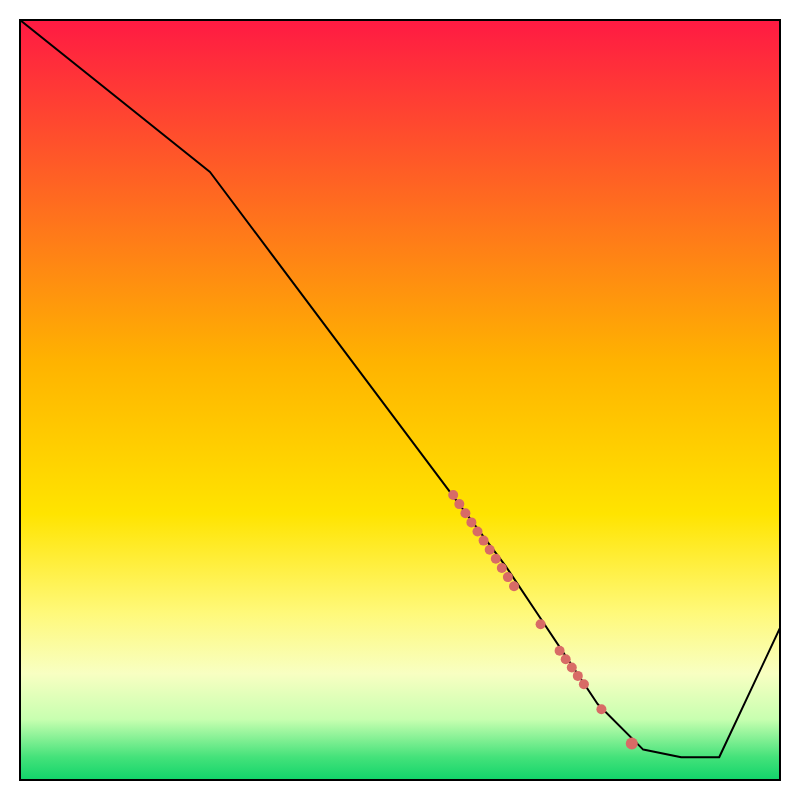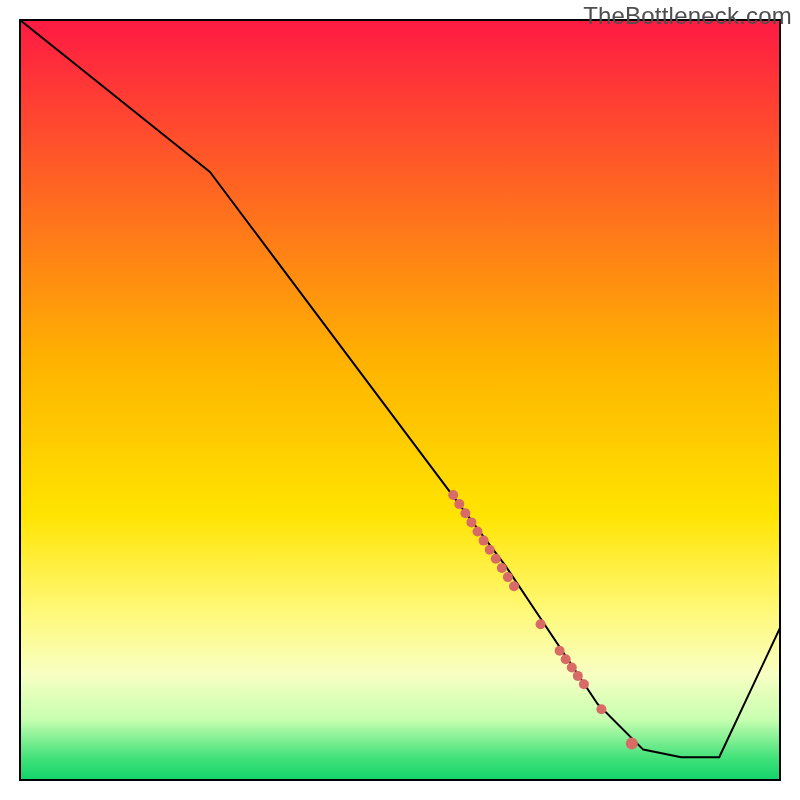--- a/index.html
+++ b/index.html
@@ -71,14 +71,13 @@
         <circle cx="571.8" cy="667.5" r="5" fill="#d86b66"></circle>
         <circle cx="577.8" cy="675.9" r="5" fill="#d86b66"></circle>
         <circle cx="583.9" cy="684.2" r="5" fill="#d86b66"></circle>
         <circle cx="601.4" cy="709.3" r="5" fill="#d86b66"></circle>
         <circle cx="631.8" cy="743.5" r="6" fill="#d86b66"></circle>
       </g>
 
     <rect id="frame" x="20" y="20" width="760" height="760" fill="none" stroke="#000000" stroke-width="2"></rect>
   </svg>
 
-  <div class="watermark">TheBottleneck.com</div>
 </div>
 
 </body></html>

